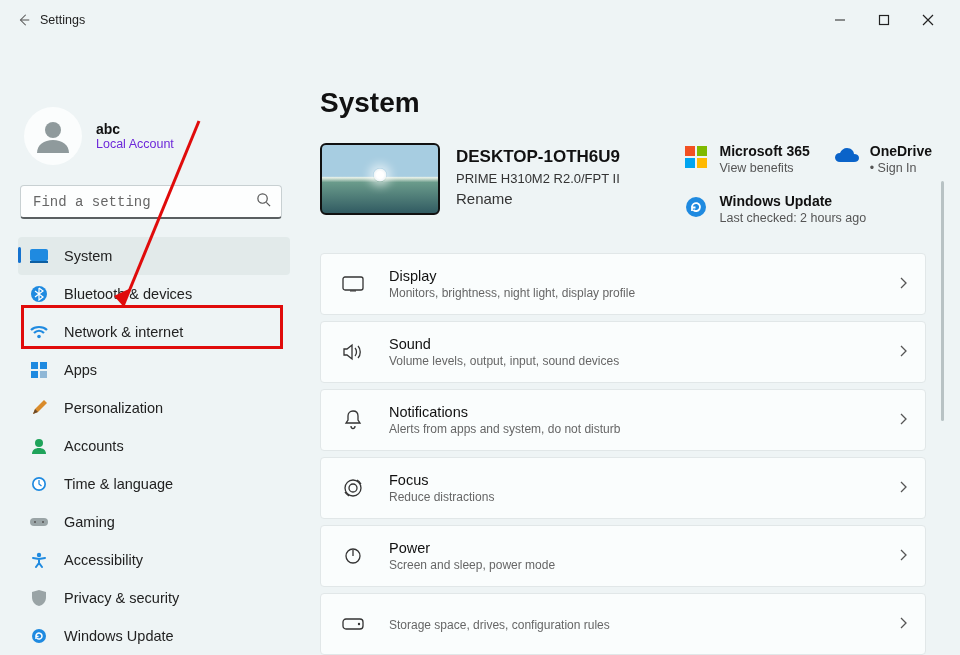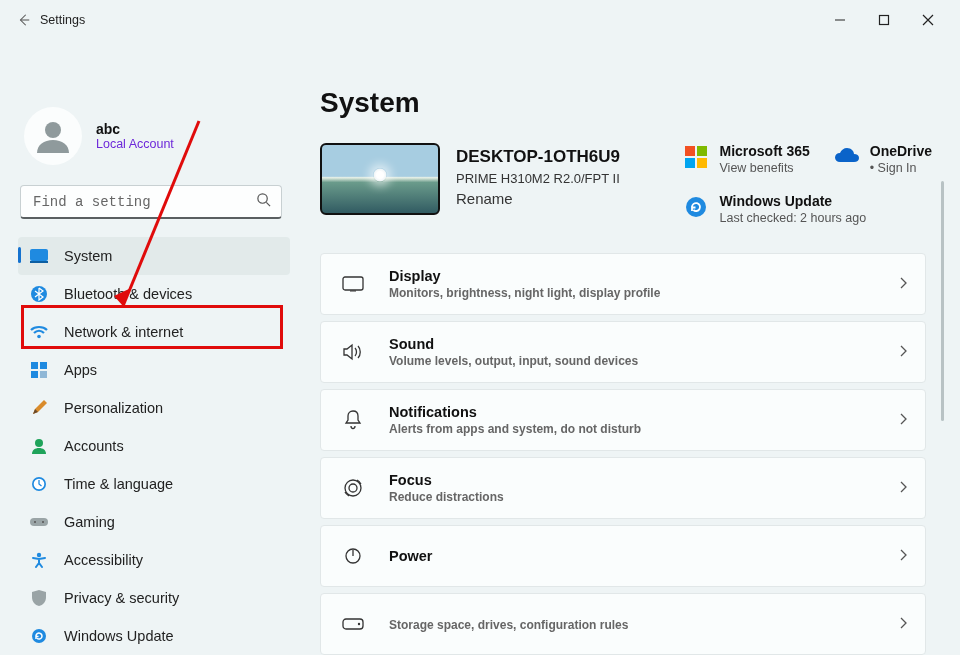--- a/index.html
+++ b/index.html
@@ -57,21 +57,21 @@
   .qr-item { display: flex; align-items: flex-start; margin-right: 22px; }
   .qr-ico { width: 28px; height: 28px; display: flex; align-items: center; justify-content: center; margin-right: 10px;}
   .qr-txt .t { font-size: 14px; font-weight: 600; color: #111; }
   .qr-txt .s { font-size: 12.5px; color: #555; margin-top: 2px; }
   .qr-txt .s.bull::before { content: "• "; }
 
   
   .cards { margin-top: 28px; }
   .card { width: 606px; height: 62px; background: #fafdfd; border: 1px solid #e1e7e8; border-radius: 4px; display: flex; align-items: center; padding: 0 18px; margin-bottom: 6px; }
   .card .cico { width: 28px; height: 28px; display: flex; align-items: center; justify-content: center; margin-right: 22px; color: #333; }
-  .card .ctxt { flex: 1; font-weight: bold; }
+  .card .ctxt { flex: 1; }
   .card .ct { font-size: 14.5px; color: #111; }
   .card .cs { font-size: 12px; color: #666; margin-top: 2px; }
   .card .chev { color: #555; }
 
   
   .annot-arrow { position: absolute; left: 109px; top: 116px; pointer-events: none; }
   .red-box { position: absolute; left: 21px; top: 305px; width: 262px; height: 44px; border: 3px solid #e00b0b; pointer-events: none; }
 
   
   .scroll-hint { position: absolute; right: 4px; top: 112px; width: 3px; height: 240px; background: #b8c2c4; border-radius: 2px; }
@@ -362,20 +362,21 @@
       </div>
       <div class="card">
         <div class="cico">
             <svg width="18" height="18" viewBox="0 0 18 18">
               <circle cx="9" cy="9" r="7" stroke="#333" stroke-width="1.3" fill="none"></circle>
               <path d="M9 3v6" stroke="#333" stroke-width="1.3"></path>
             </svg>
           </div>
         <div class="ctxt">
             <div class="ct">Power</div>
+            <div class="cs">Screen and sleep, power mode</div>
           </div>
         <div class="chev"><svg width="8" height="12" viewBox="0 0 8 12">
               <path d="M2 1l5 5-5 5" stroke="#555" stroke-width="1.3" fill="none"></path>
             </svg></div>
       </div>
       <div class="card" style="margin-bottom:0">
         <div class="cico">
             <svg width="22" height="12" viewBox="0 0 22 12">
               <rect x="1" y="1" width="20" height="10" rx="3" stroke="#333" stroke-width="1.3" fill="none"></rect>
               <circle cx="17" cy="6" r="1.2" fill="#333"></circle>

